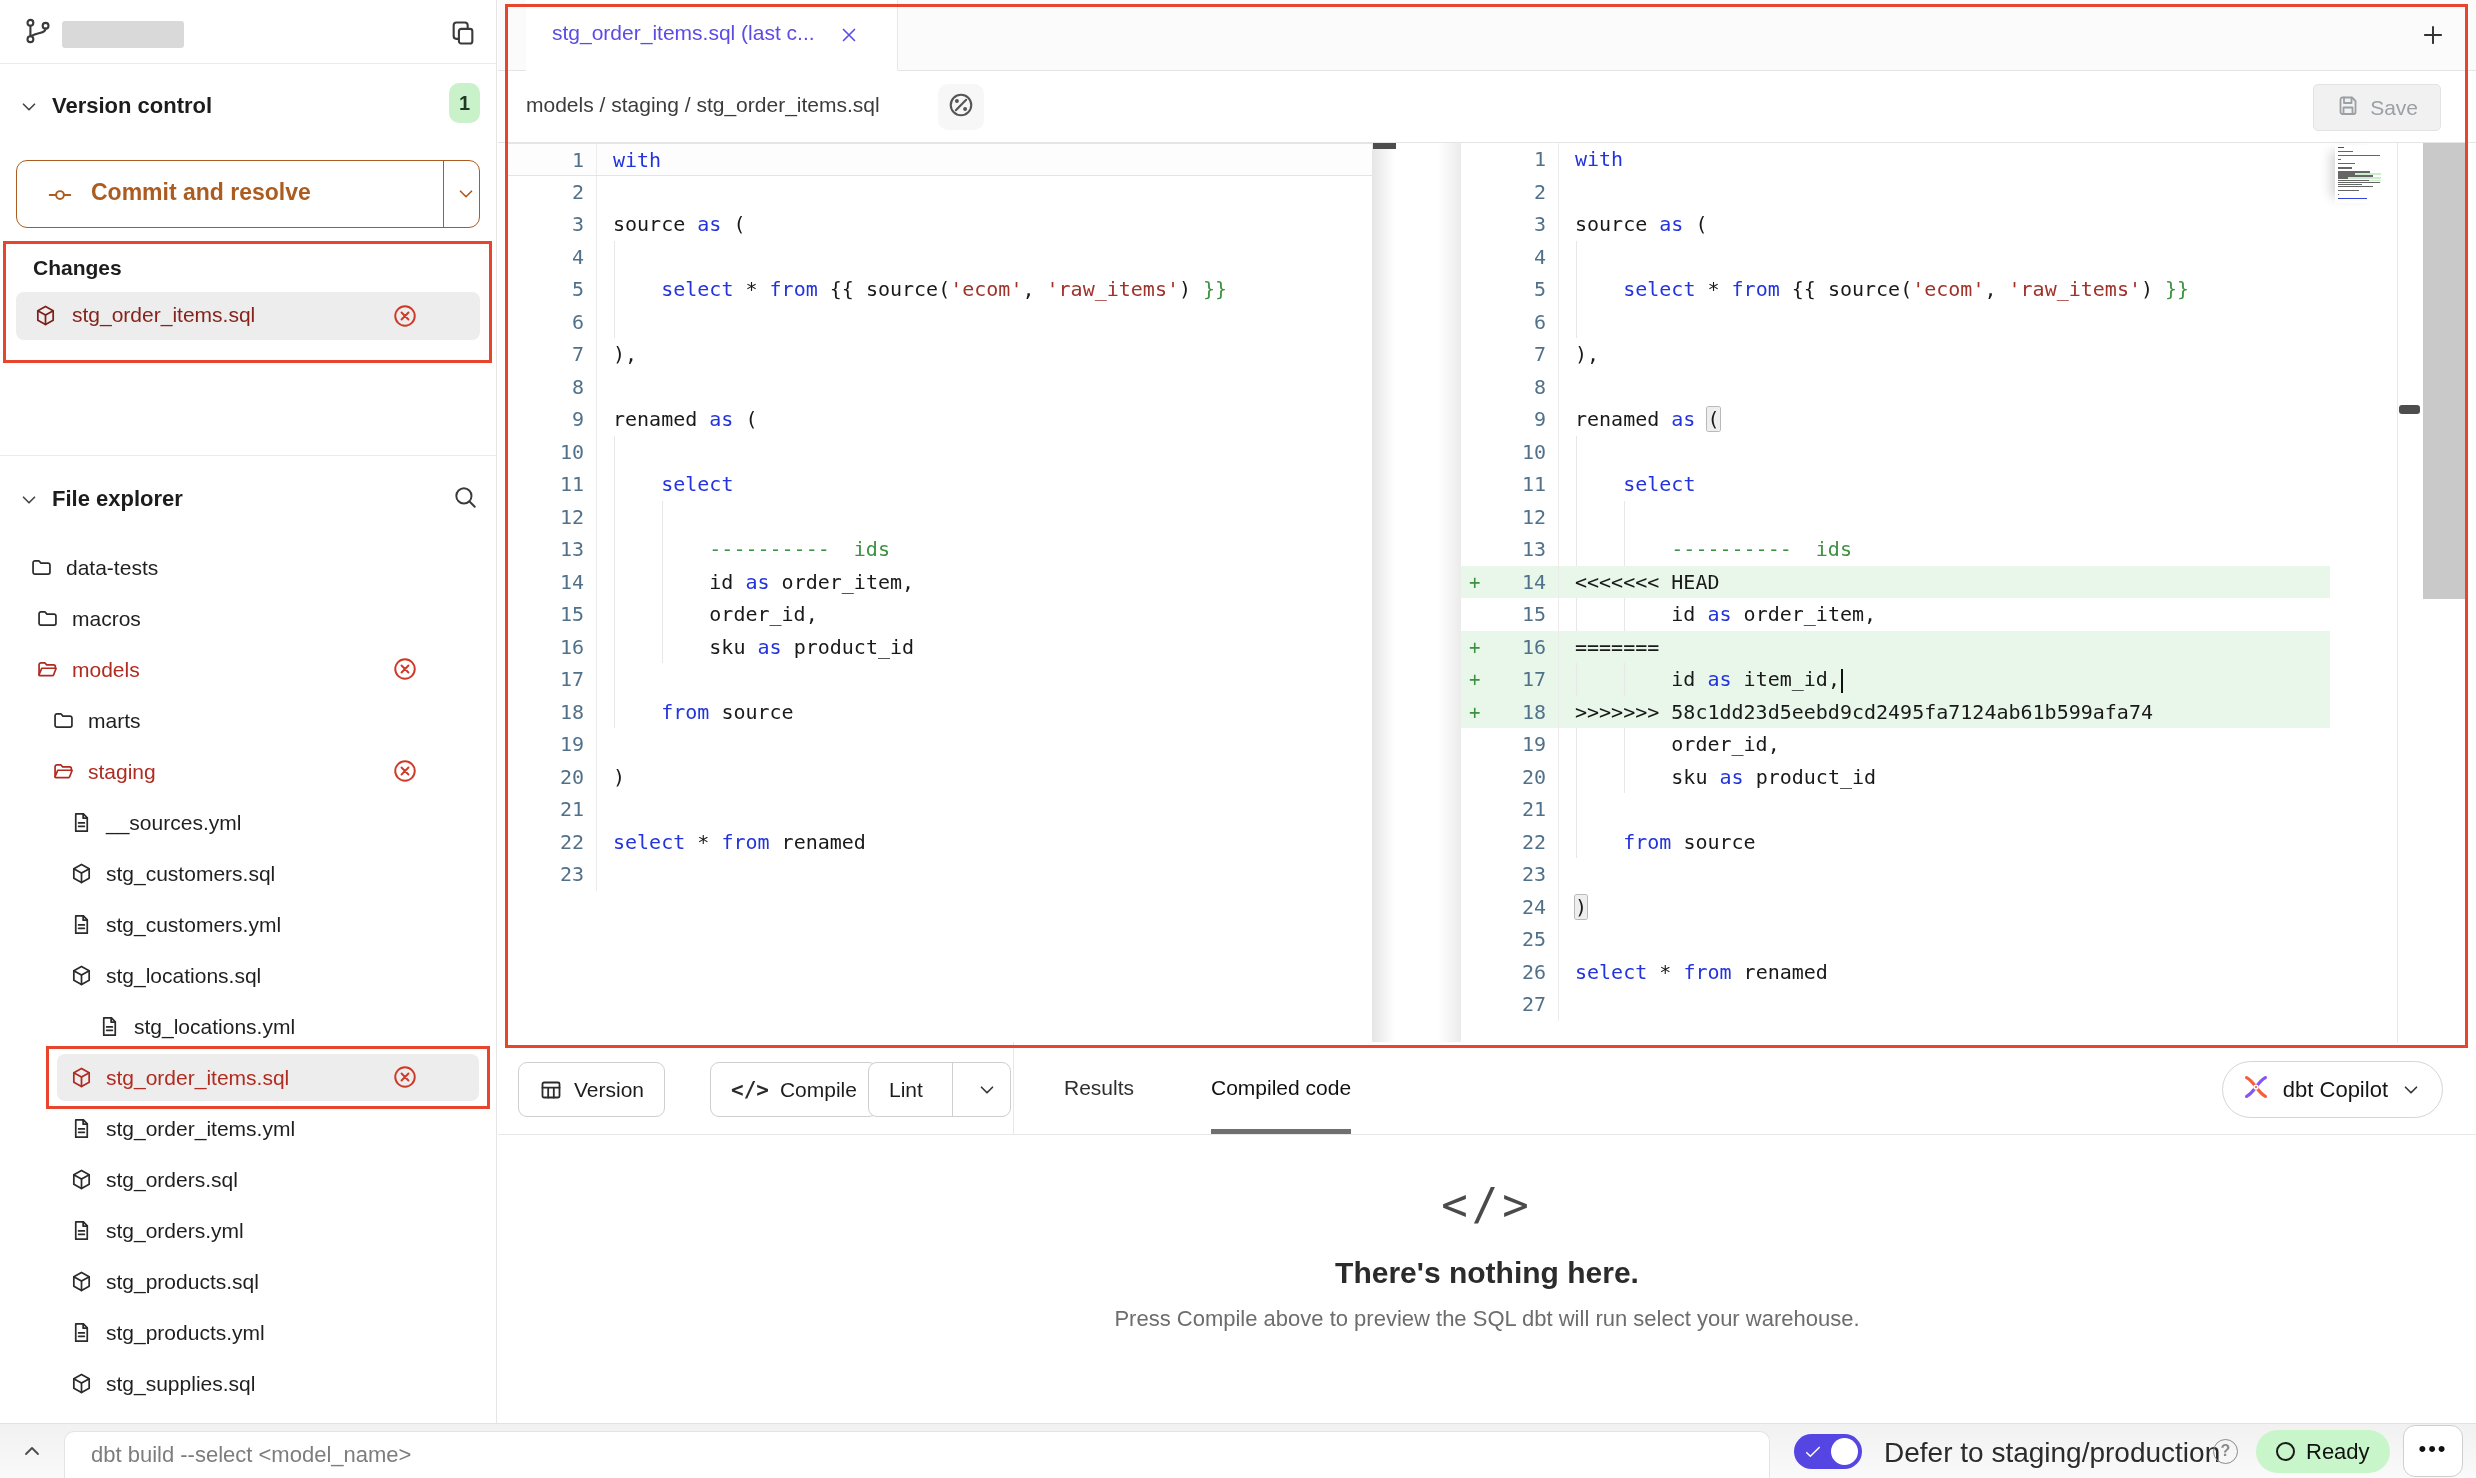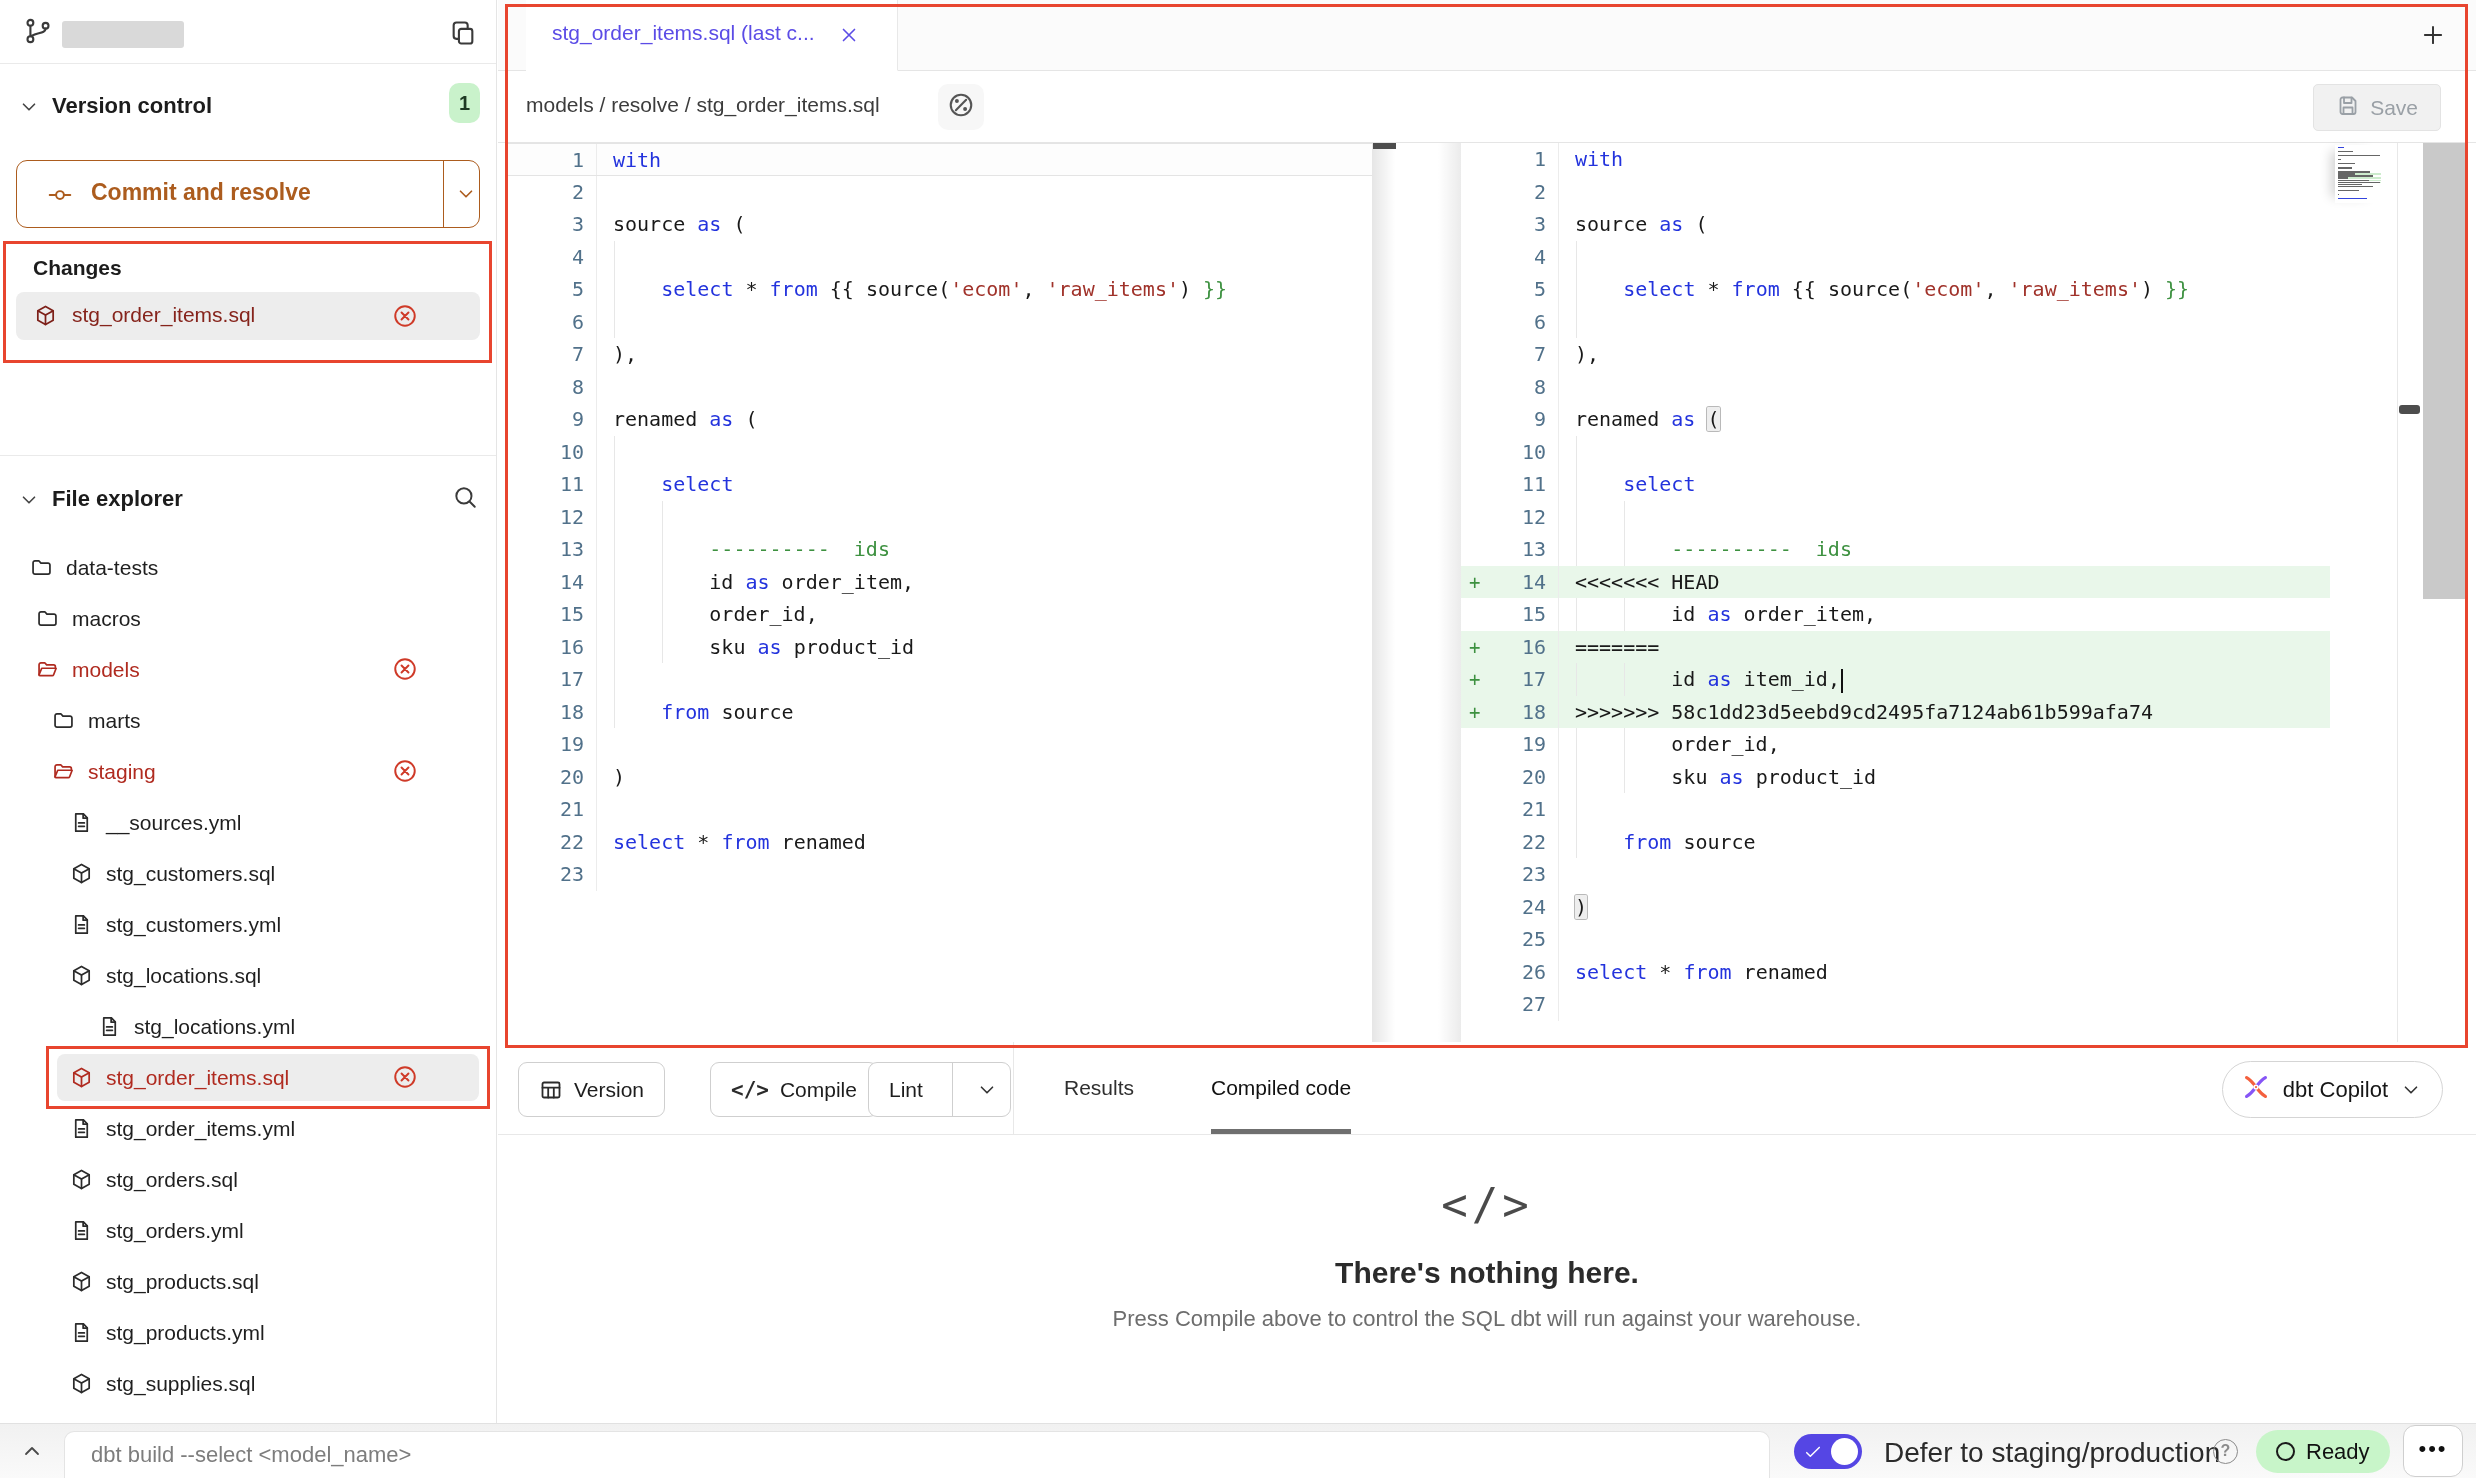--- a/index.html
+++ b/index.html
@@ -385,21 +385,21 @@
         <span class="tclose"><svg width="22" height="22" viewBox="0 0 24 24" fill="none" stroke="currentColor" stroke-width="1.8" stroke-linecap="round" stroke-linejoin="round">
               <path d="M6 6l12 12M18 6 6 18"></path>
             </svg></span>
       </div>
       <span class="tab-plus"><svg width="26" height="26" viewBox="0 0 24 24" fill="none" stroke="currentColor" stroke-width="1.8" stroke-linecap="round" stroke-linejoin="round">
             <path d="M12 4.5v15M4.5 12h15"></path>
           </svg></span>
     </div>
 
     <div class="crumbrow">
-      <span class="crumb">models / resolve / stg_order_items.sql</span>
+      <span class="crumb">models / staging / stg_order_items.sql</span>
       <span class="lineage-btn">
           <span><svg width="28" height="28" viewBox="0 0 24 24" fill="none" stroke="currentColor" stroke-width="1.8" stroke-linecap="round" stroke-linejoin="round">
               <circle cx="12" cy="12" r="8.8"></circle>
               <path d="M7.6 16.4 16.4 7.6"></path>
               <circle cx="8.5" cy="8.5" r="1.7" fill="currentColor" stroke="none"></circle>
               <circle cx="15.5" cy="15.5" r="1.7" fill="currentColor" stroke="none"></circle>
             </svg></span>
         </span>
       <div class="save-btn">
         <span><svg width="24" height="24" viewBox="0 0 24 24" fill="none" stroke="currentColor" stroke-width="1.8" stroke-linecap="round" stroke-linejoin="round">
@@ -579,21 +579,21 @@
             <svg width="22" height="22" viewBox="0 0 24 24" fill="none" stroke="currentColor" stroke-width="1.8" stroke-linecap="round" stroke-linejoin="round">
               <path d="M6 9l6 6 6-6"></path>
             </svg>
           </span>
       </div>
     </div>
 
     <div class="empty">
       <div class="eicon">&lt;/&gt;</div>
       <div class="etitle">There's nothing here.</div>
-      <div class="esub">Press Compile above to control the SQL dbt will run against your warehouse.</div>
+      <div class="esub">Press Compile above to preview the SQL dbt will run select your warehouse.</div>
     </div>
   </div>
 
   <div class="bottombar">
     <span class="bb-chev"><svg width="24" height="24" viewBox="0 0 24 24" fill="none" stroke="currentColor" stroke-width="1.8" stroke-linecap="round" stroke-linejoin="round">
           <path d="M6 15l6-6 6 6"></path>
         </svg></span>
     <div class="bb-input">
       <span class="ph">dbt build --select &lt;model_name&gt;</span>
     </div>

